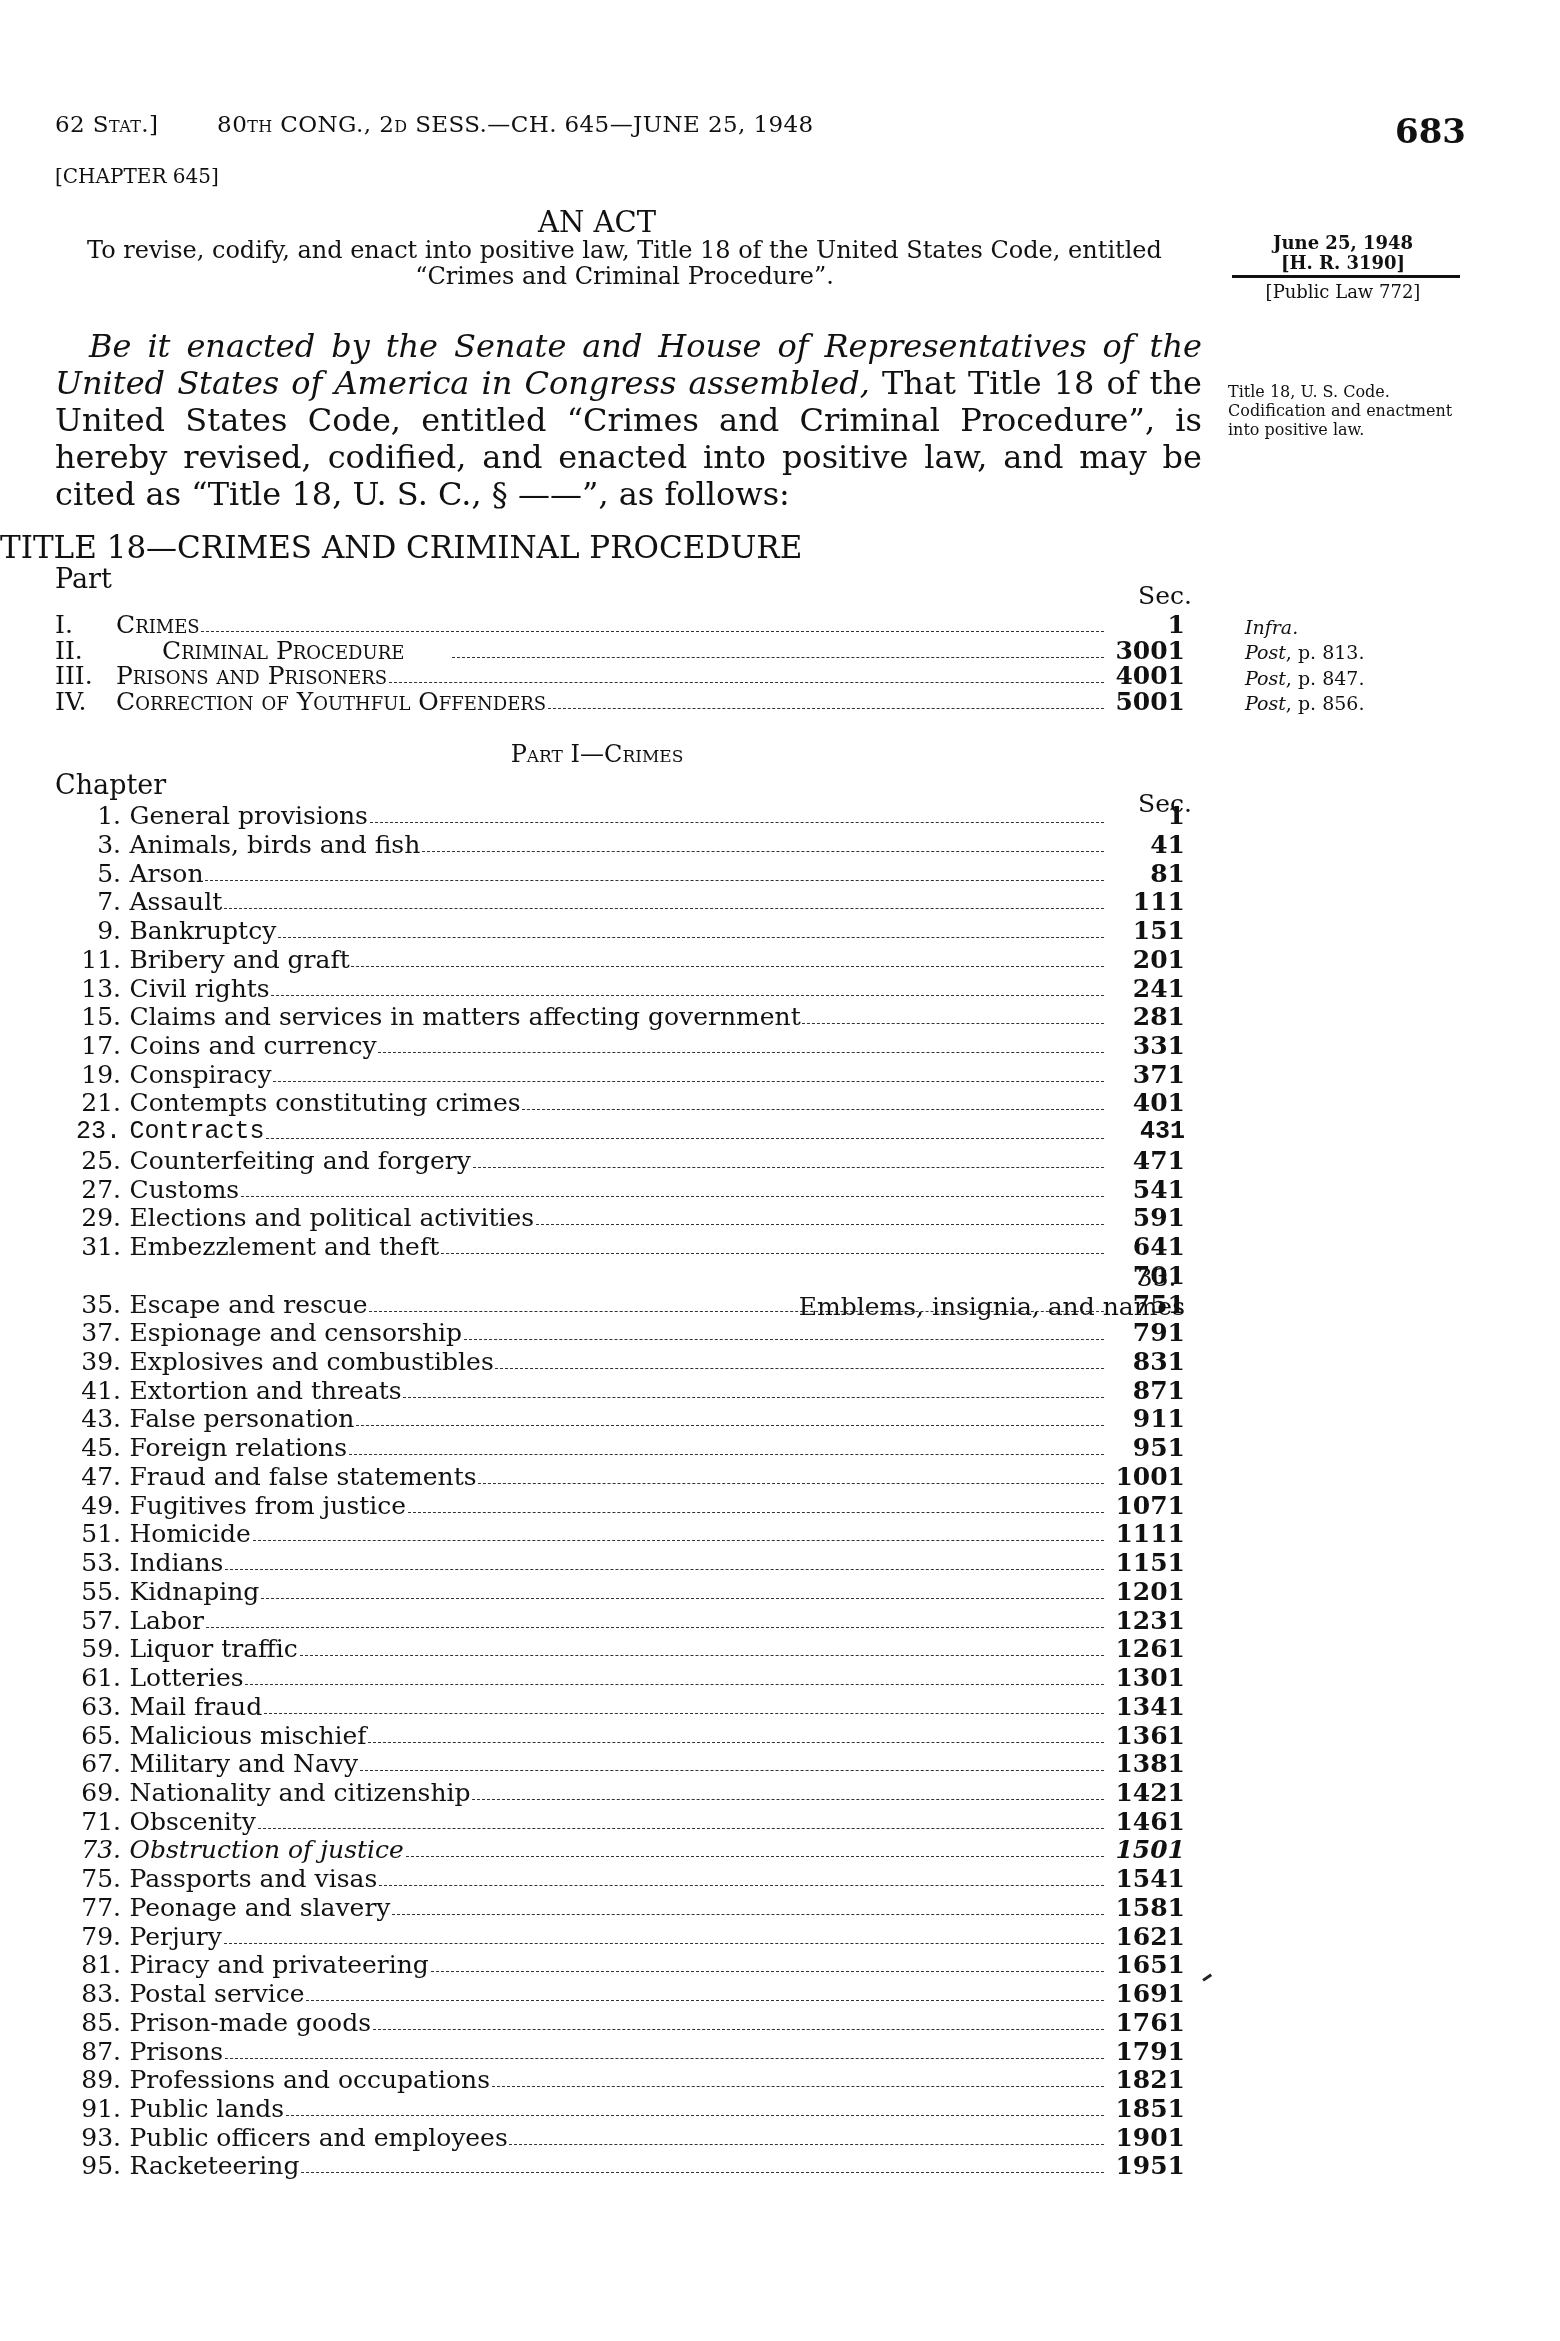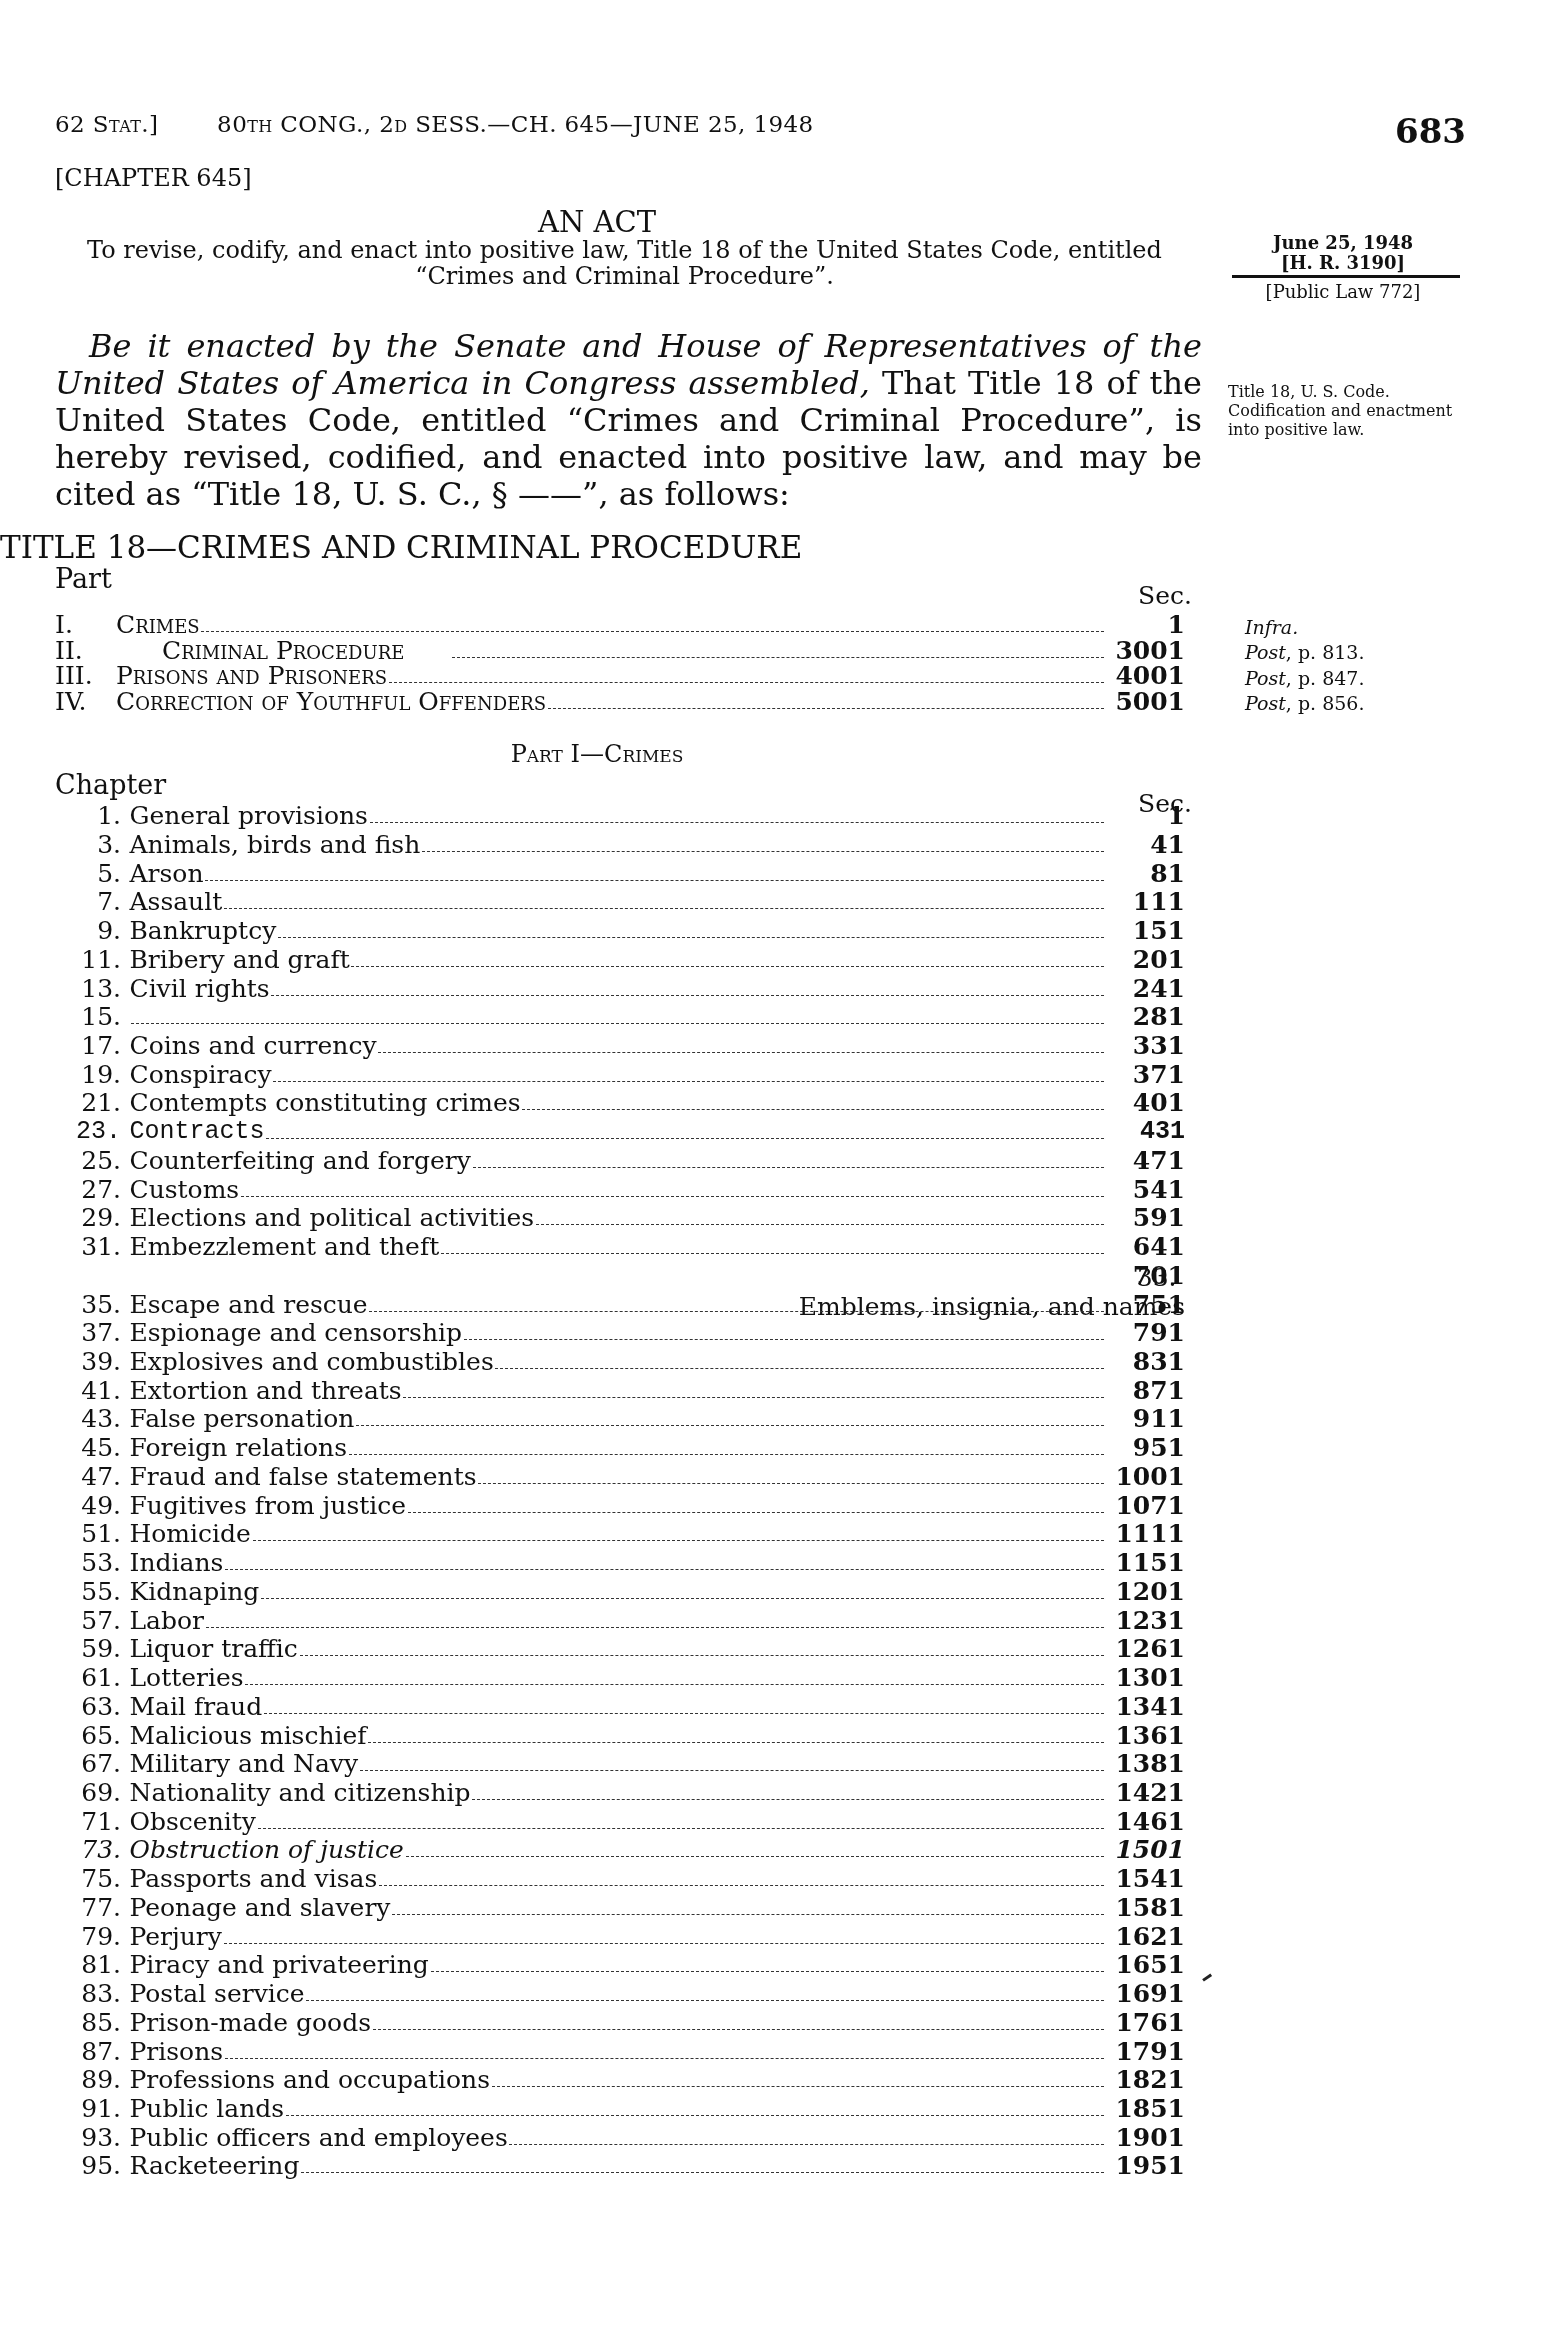--- a/index.html
+++ b/index.html
@@ -6,21 +6,21 @@
   body {
     width: 1560px; height: 2342px; position: relative; overflow: hidden;
     font-family: "DejaVu Serif", "Liberation Serif", serif;
     color: #111111;
   }
   .abs { position: absolute; white-space: nowrap; }
   .sc { font-variant: small-caps; }
   .run-head { top: 111px; left: 55px; font-size: 23px; letter-spacing: 0.4px; }
   .run-head .cong { margin-left: 51px; }
   .page-num { top: 111px; left: 1395px; font-size: 34px; font-weight: bold; }
-  .chapter-tag { top: 164px; left: 55px; font-size: 24px; }
+  .chapter-tag { top: 164px; left: 55px; font-size: 20px; }
   .act-title { top: 205px; left: 0; width: 1194px; text-align: center; font-size: 29px; }
   .purpose { top: 237px; left: 51px; width: 1147px; text-align: center; font-size: 24px; line-height: 26.4px; white-space: normal; }
   .mnote-date { top: 233px; left: 1215px; width: 256px; text-align: center; font-size: 18px; line-height: 19.6px; font-weight: bold; }
   .mnote-rule { top: 275px; left: 1232px; width: 228px; height: 2.6px; background: #111; }
   .mnote-pl { top: 281px; left: 1215px; width: 256px; text-align: center; font-size: 18px; }
   .enact { top: 328px; left: 55px; width: 1147px; font-size: 32px; line-height: 37px; white-space: normal; text-align: justify; text-indent: 34px; }
   .enact i { font-style: italic; }
   .mnote-side { top: 382px; left: 1228px; width: 234px; font-size: 16px; line-height: 19px; white-space: normal; }
   .title-head { top: 529px; left: 0; width: 1194px; text-align: left; font-size: 31px; }
   .col-label { font-size: 27px; }
@@ -137,20 +137,21 @@
       <span class="sec">201</span>
     </div>
     <div class="toc-row" style="top: 976px;">
       <span class="num">13.</span>
       <span class="lbl">Civil rights</span>
       <span class="dots"></span>
       <span class="sec">241</span>
     </div>
     <div class="toc-row" style="top: 1004px;">
       <span class="num">15.</span>
+      <span class="lbl">Claims and services in matters affecting government</span>
       <span class="dots"></span>
       <span class="sec">281</span>
     </div>
     <div class="toc-row" style="top: 1033px;">
       <span class="num">17.</span>
       <span class="lbl">Coins and currency</span>
       <span class="dots"></span>
       <span class="sec">331</span>
     </div>
     <div class="toc-row" style="top: 1062px;">

